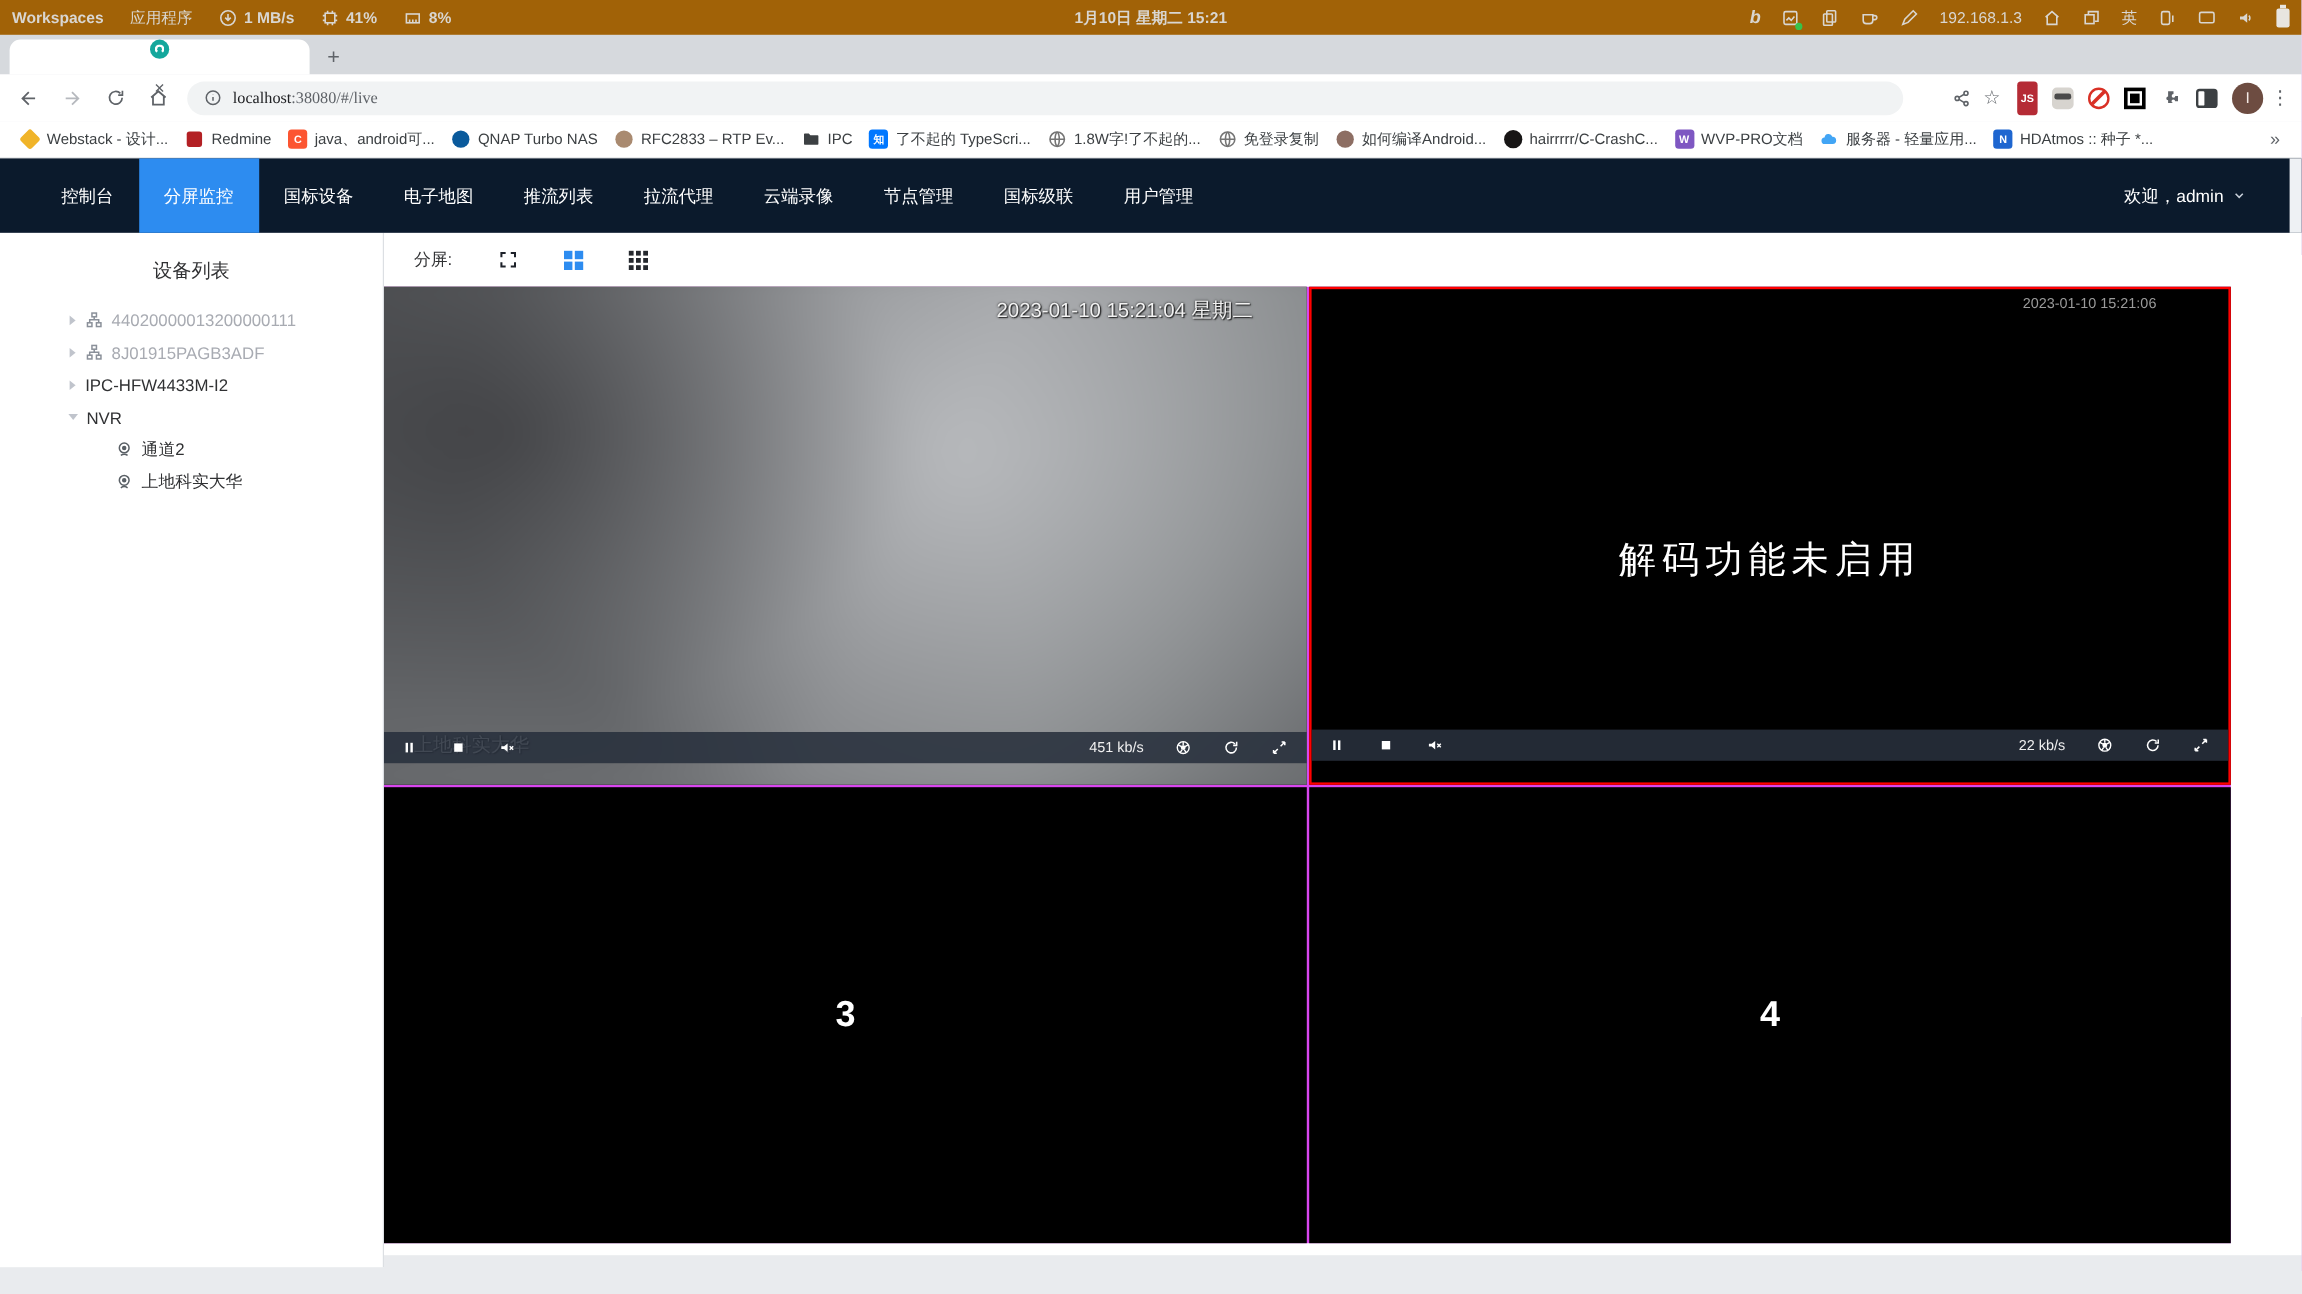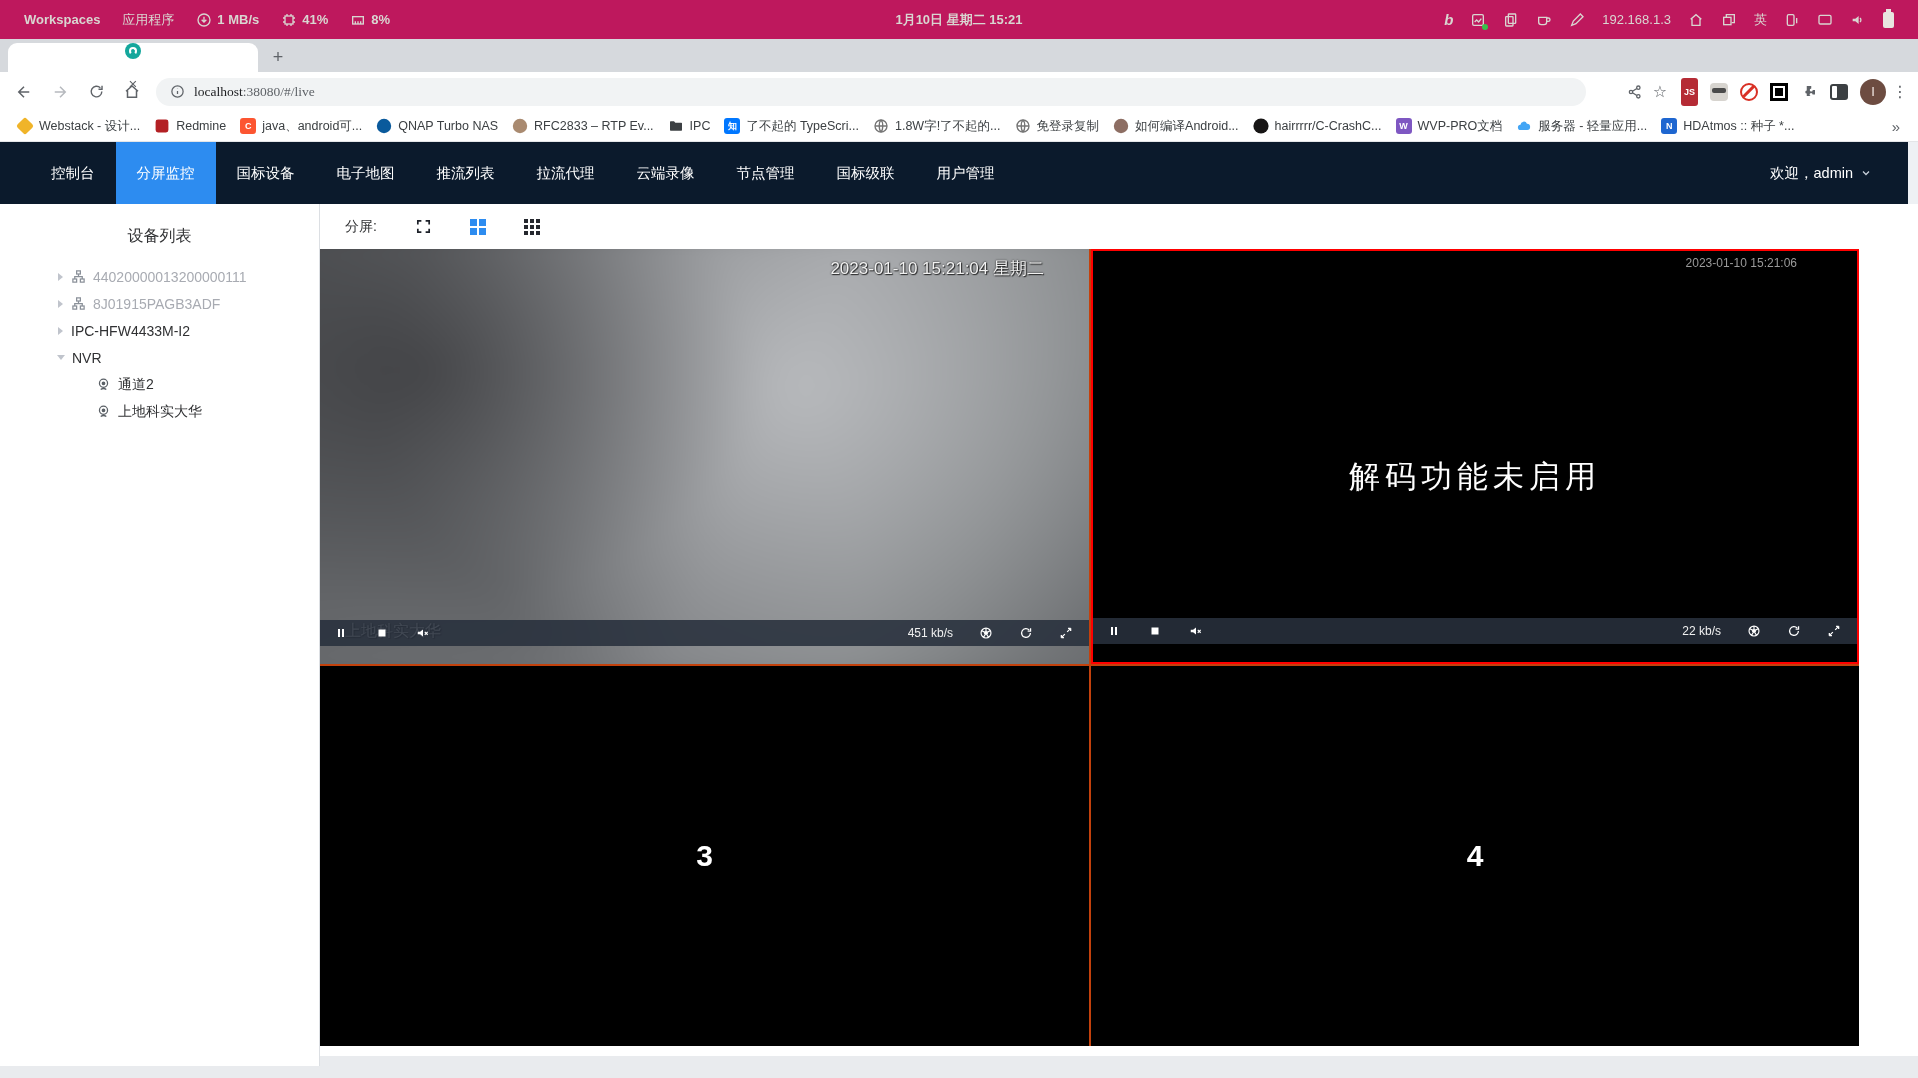--- a/index.html
+++ b/index.html
@@ -1,22 +1,22 @@
 <!DOCTYPE html>
 <html><head>
 <meta charset="utf-8">
 <style>
   * { box-sizing: border-box; margin: 0; padding: 0; }
   html,body { width:1918px; height:1078px; overflow:hidden;
     font-family:"Liberation Sans","DejaVu Sans",sans-serif; background:#e9ebee; }
   svg { display:block; }
 
   
-  .sysbar { height:39px; background:#be185d; color:#d9d6d1; display:flex; align-items:center;
-    padding:0 24px; font-size:13px; position:relative; }
+  .sysbar { height:29px; background:#a16207; color:#d9d6d1; display:flex; align-items:center;
+    padding:0 10px; font-size:13px; position:relative; }
   .sys-left { display:flex; align-items:center; gap:22px; }
   .sys-left .ws { font-weight:bold; }
   .sys-stat { display:flex; align-items:center; gap:5px; font-weight:bold; }
   .sys-clock { position:absolute; left:50%; transform:translateX(-50%); font-weight:bold; }
   .sys-right { margin-left:auto; display:flex; align-items:center; gap:17px; }
   .sys-icon { width:16px; height:16px; color:#d9d6d1; position:relative; }
   .sys-b { font-weight:bold; font-style:italic; font-size:15px; }
   .greendot { position:absolute; right:-2px; bottom:-2px; width:6px; height:6px; border-radius:50%; background:#37c24a; }
   .battery { width:11px; height:16px; background:#e8e5e0; border-radius:2px; position:relative; }
   .battery:before { content:""; position:absolute; top:-3px; left:3px; width:5px; height:3px; background:#e8e5e0; }
@@ -91,21 +91,21 @@
   .main { flex:1; display:flex; flex-direction:column; }
   .mwrap { background:#fff; height:852px; }
   .ptoolbar { height:45px; display:flex; align-items:center; gap:38px; padding-left:25px; color:#303133; font-size:14px; }
   .tbico { color:#1d2129; }
   .grid2 { display:grid; grid-template-columns:7px 7px; grid-template-rows:7px 7px; gap:2px; }
   .grid2 span { background:#2d8cf0; }
   .grid3 { display:grid; grid-template-columns:4px 4px 4px; grid-template-rows:4px 4px 4px; gap:2px; }
   .grid3 span { background:#25282e; }
 
   
-  .vgrid { width:1539px; height:797px; background:#c2410c; display:grid;
+  .vgrid { width:1539px; height:797px; background:#d946ef; display:grid;
     grid-template-columns:769px 768px; grid-template-rows:415px 380px; gap:2px; }
   .vcell { position:relative; background:#000; overflow:hidden; }
   .vcell.selected { border:2px solid #f00; }
   .vframe { position:absolute; inset:0; transform:scale(1.15); filter:blur(14px);
     background:
       radial-gradient(420px 300px at 18% 32%, rgba(42,42,45,.6), transparent 70%),
       radial-gradient(520px 380px at 62% 36%, rgba(210,212,215,.55), transparent 72%),
       radial-gradient(430px 430px at 28% 78%, rgba(66,68,71,.5), transparent 70%),
       linear-gradient(115deg,#515356 0%,#7f8184 35%,#97999c 55%,#808385 78%,#646669 100%); }
   .vts1 { position:absolute; top:8px; right:45px; color:#f2f2f2; font-size:17px;

